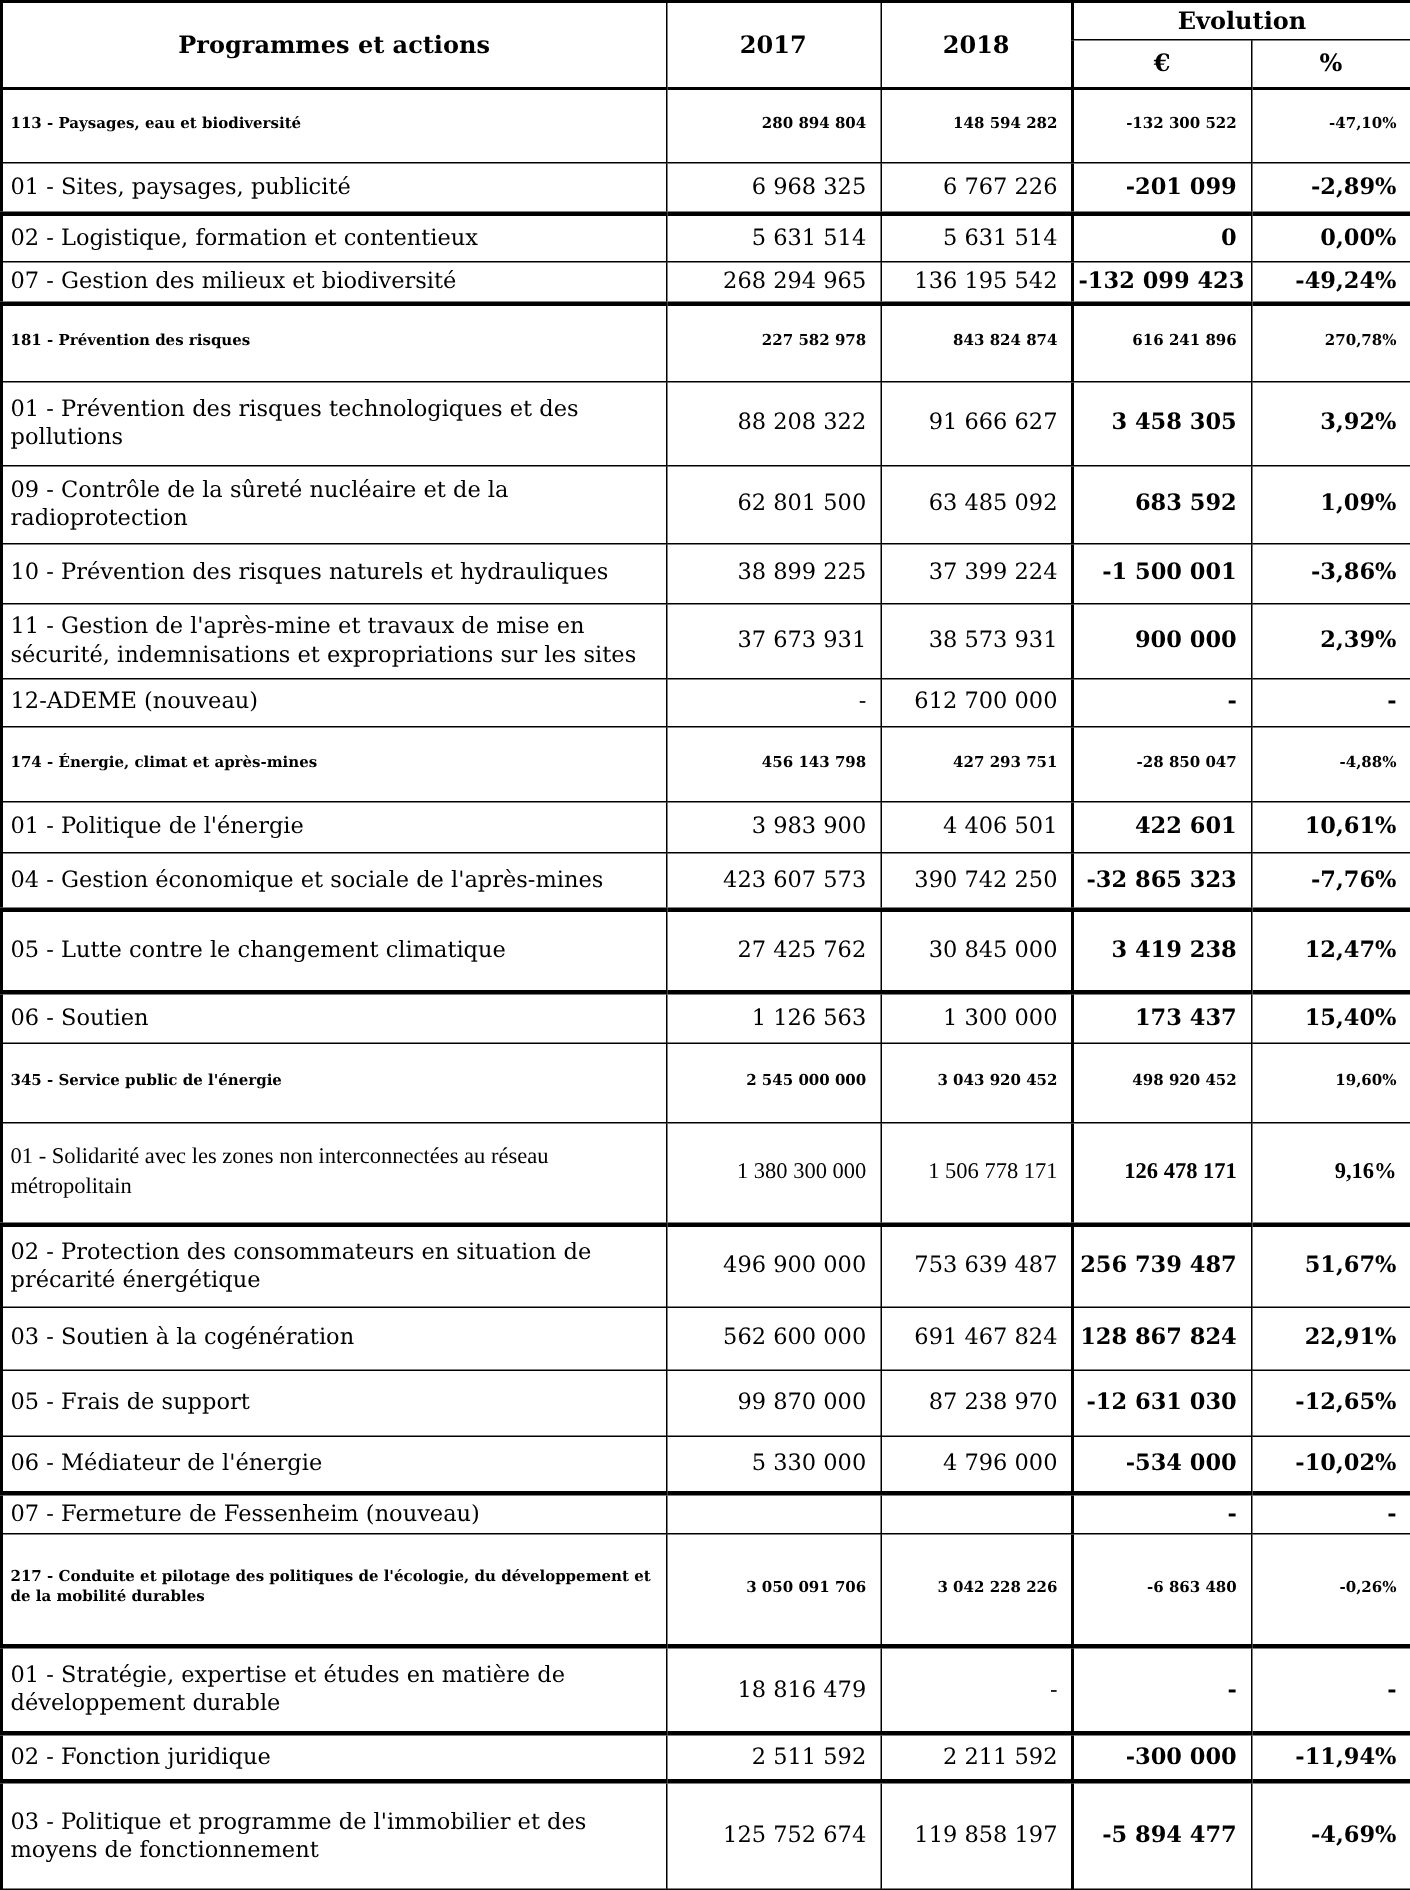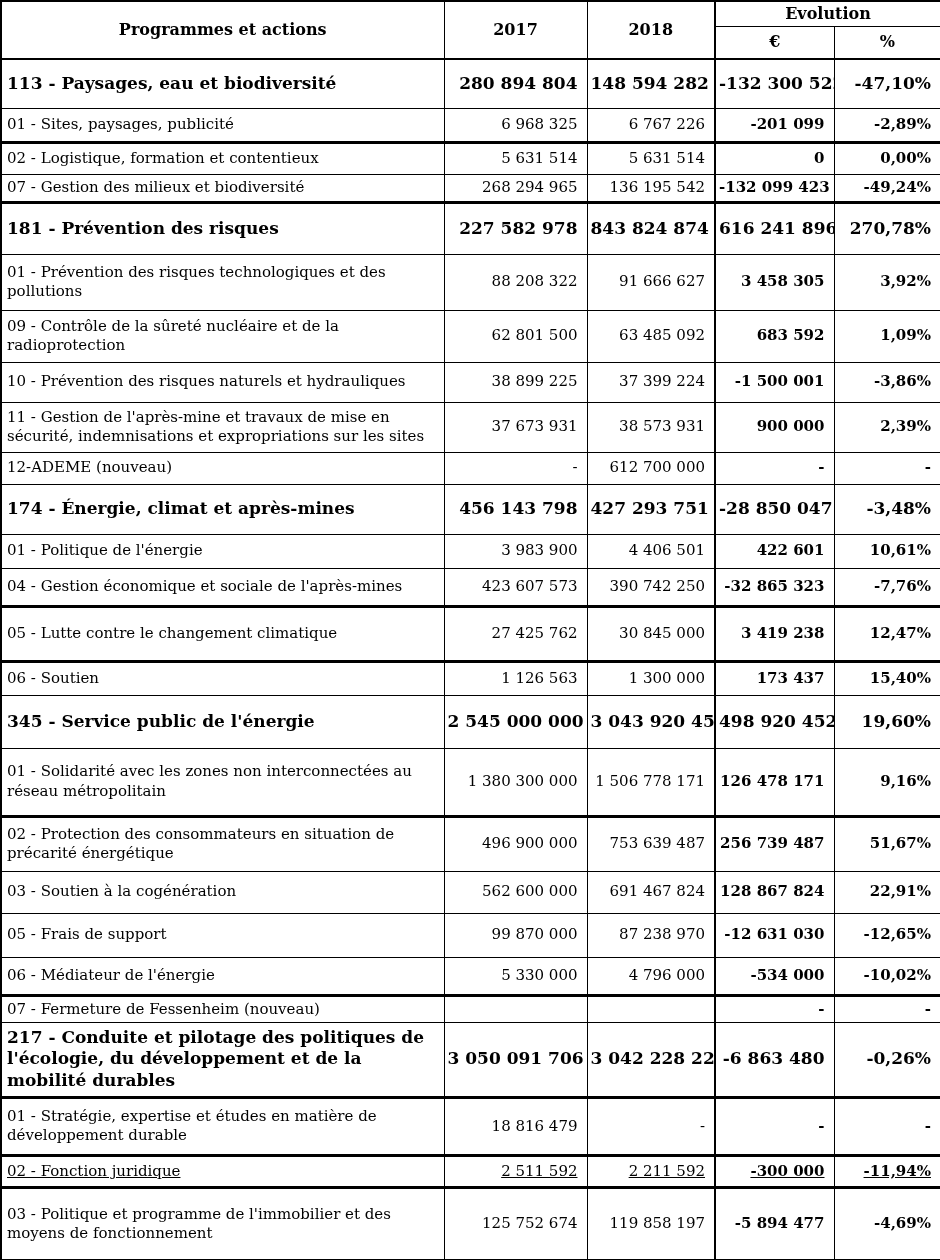--- a/index.html
+++ b/index.html
@@ -25,21 +25,21 @@
     padding: 1px 2px;
   }
   
   .budget thead th.deep, .budget thead tr.sub th { border-bottom-width: 2px; }
   
   .evo-l { border-left-width: 2px !important; }
 
   .budget td.name { text-align: left; padding: 3px 6px 3px 5px; }
   .budget td.num  { text-align: right; padding: 3px 9px 3px 3px; white-space: nowrap; }
   .budget td.evo  { font-weight: bold; }
-  .budget tr.program td { font-weight: bold; font-size: 17px; }
+  .budget tr.program td { font-weight: bold; font-size: 10px; }
   .budget tr.bbk td { border-bottom-width: 3px; }
 </style>
 </head>
 <body>
 
 <table class="budget">
   <colgroup>
     <col style="width:443px">
     <col style="width:143px">
     <col style="width:128px">
@@ -137,21 +137,21 @@
     <td class="num">612 700 000</td>
     <td class="num evo evo-l">-</td>
     <td class="num evo">-</td>
   </tr>
 
   <tr class="program" style="height: 50px;">
     <td class="name">174 - Énergie, climat et après-mines</td>
     <td class="num">456 143 798</td>
     <td class="num">427 293 751</td>
     <td class="num evo evo-l">-28 850 047</td>
-    <td class="num evo">-3,48%</td>
+    <td class="num evo">-4,88%</td>
   </tr>
 
   <tr style="height: 34px;">
     <td class="name">01 - Politique de l'énergie</td>
     <td class="num">3 983 900</td>
     <td class="num">4 406 501</td>
     <td class="num evo evo-l">422 601</td>
     <td class="num evo">10,61%</td>
   </tr>
 
@@ -180,21 +180,21 @@
   </tr>
 
   <tr class="program" style="height: 53px;">
     <td class="name">345 - Service public de l'énergie</td>
     <td class="num">2 545 000 000</td>
     <td class="num">3 043 920 452</td>
     <td class="num evo evo-l">498 920 452</td>
     <td class="num evo">19,60%</td>
   </tr>
 
-  <tr class="bbk" style="height: 68px;">
+  <tr class="bbk" style="height: 68px; font-family: Liberation Serif, serif;">
     <td class="name">01 - Solidarité avec les zones non interconnectées au réseau métropolitain</td>
     <td class="num">1 380 300 000</td>
     <td class="num">1 506 778 171</td>
     <td class="num evo evo-l">126 478 171</td>
     <td class="num evo">9,16%</td>
   </tr>
 
   <tr style="height: 55px;">
     <td class="name">02 - Protection des consommateurs en situation de précarité énergétique</td>
     <td class="num">496 900 000</td>
@@ -244,21 +244,21 @@
   </tr>
 
   <tr class="bbk" style="height: 58px;">
     <td class="name">01 - Stratégie, expertise et études en matière de développement durable</td>
     <td class="num">18 816 479</td>
     <td class="num">-</td>
     <td class="num evo evo-l">-</td>
     <td class="num evo">-</td>
   </tr>
 
-  <tr class="bbk" style="height: 32px; text-decoration: underline;">
+  <tr class="bbk" style="height: 32px;">
     <td class="name">02 - Fonction juridique</td>
     <td class="num">2 511 592</td>
     <td class="num">2 211 592</td>
     <td class="num evo evo-l">-300 000</td>
     <td class="num evo">-11,94%</td>
   </tr>
 
   <tr style="height: 73px;">
     <td class="name">03 - Politique et programme de l'immobilier et des moyens de fonctionnement</td>
     <td class="num">125 752 674</td>

